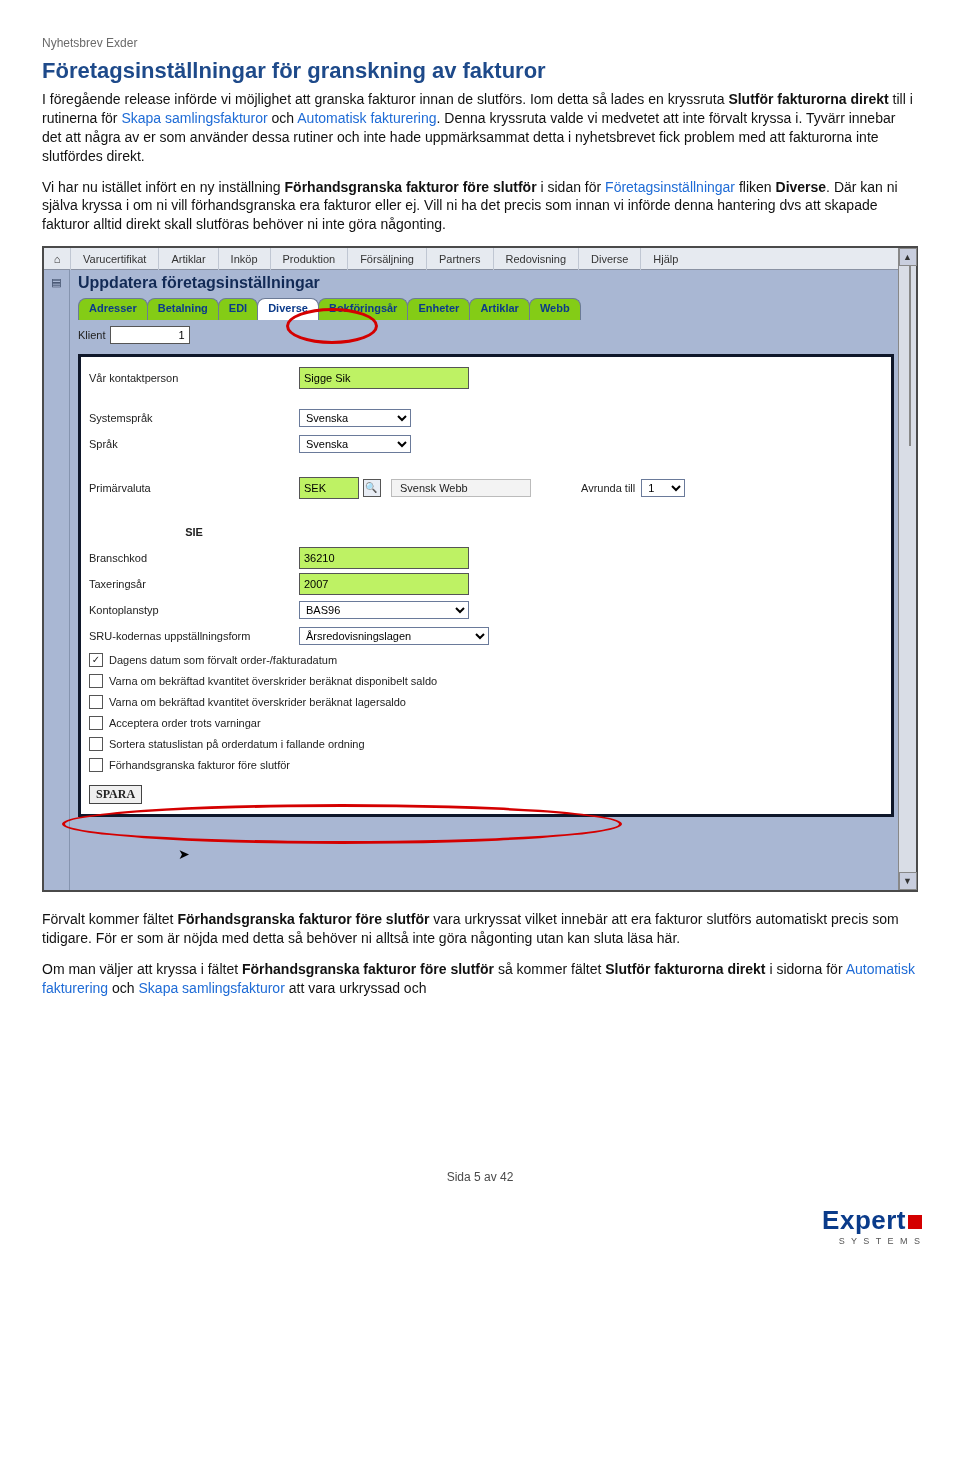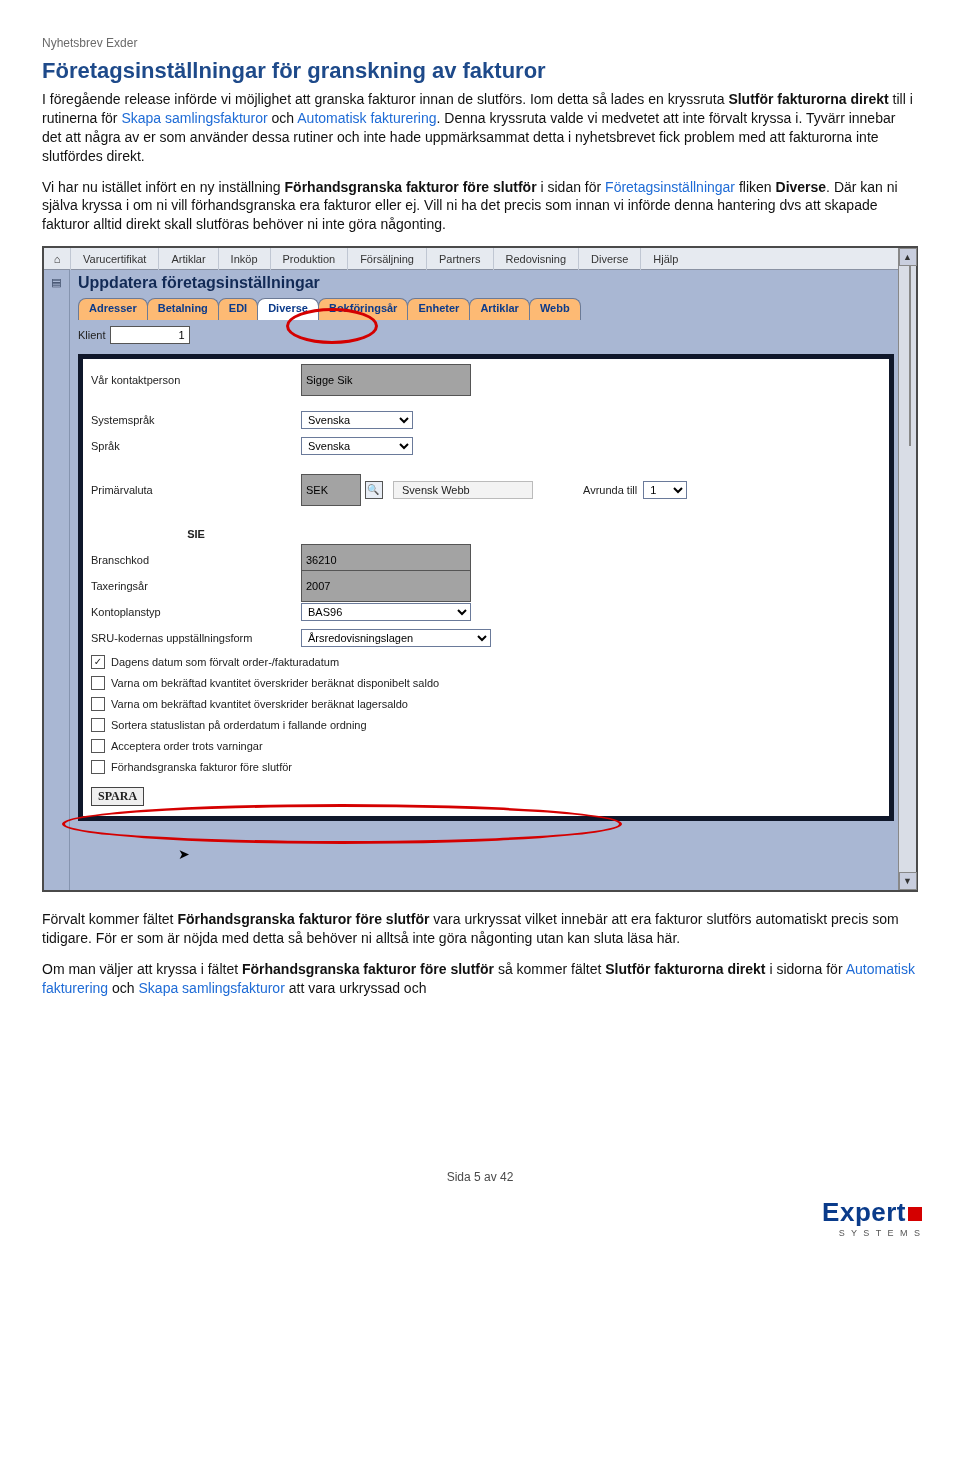--- a/index.html
+++ b/index.html
@@ -11,47 +11,47 @@
 .blue-link{color:#1e6bd6}
 .app{border:2px solid #4a4a4a;background:#a9b7d3;margin:8px 0 18px 0;position:relative}
 .app-menubar{background:#e6eaf0;display:flex;align-items:center;height:22px;font-size:11px;color:#333;border-bottom:1px solid #8a92a3}
 .home-icon-col{width:26px;display:flex;flex-direction:column;align-items:center;justify-content:center;height:22px}
 .menubar-item{padding:0 12px;border-left:1px solid #c0c7d3;height:22px;line-height:22px}
 .left-icon-col{width:26px;background:#a9b7d3;height:620px;position:absolute;left:0;top:22px;border-right:1px solid #8594af;text-align:center;padding-top:6px}
 .left-icon-col .glyph{font-size:11px;color:#2b3a55}
 .app-body{margin-left:26px;background:#a9b7d3;padding:0;position:relative;height:620px}
 .app-title{font-size:16px;font-weight:bold;color:#122a55;padding:4px 8px 6px 8px}
 .tab-row{display:flex;gap:0;padding-left:8px;position:relative;height:22px}
-.tab{font-size:11px;font-weight:bold;color:#0b3a8a;background:#fdba74;border:1px solid #6b7a96;border-bottom:none;border-radius:8px 8px 0 0;padding:3px 10px;margin-right:-1px;height:22px}
+.tab{font-size:11px;font-weight:bold;color:#0b3a8a;background:#84cc16;border:1px solid #6b7a96;border-bottom:none;border-radius:8px 8px 0 0;padding:3px 10px;margin-right:-1px;height:22px}
 .tab.active{background:#fff}
 .klient-row{background:#a9b7d3;padding:6px 8px 10px 8px;display:flex;align-items:center;gap:4px}
 .klient-row label{font-size:11px}
 .klient-input{width:80px;height:18px;font-size:11px;text-align:right;padding-right:4px;border:1px solid #555;background:#fff}
-.content-box{background:#fff;border:5px solid #0f172a;margin:0 22px 0 8px;padding:8px 8px 10px 8px}
+.content-box{background:#fff;border:3px solid #0f172a;margin:0 22px 0 8px;padding:8px 8px 10px 8px}
 .form-row{display:flex;align-items:center;height:26px;font-size:11px;color:#222}
 .form-row .lbl{width:210px}
-.tinput{border:1px solid #555;background:#a3a3a3;height:32px;font-size:11px;padding:0 4px;width:170px}
+.tinput{border:1px solid #555;background:#bef264;height:22px;font-size:11px;padding:0 4px;width:170px}
 .tselect{border:1px solid #6a7a9a;background:#fff;height:18px;font-size:11px;padding:0 2px;width:112px}
 .lookup-btn{width:18px;height:18px;border:1px solid #555;background:#e8edf5;font-size:10px;line-height:16px;text-align:center;margin:0 4px}
 .currency-label{font-size:11px;margin-left:6px;border:1px solid #bbb;padding:0 8px;height:18px;line-height:16px;width:140px;background:#f3f3f3}
 .avrunda-lbl{font-size:11px;margin-left:50px}
 .sie-hdr{font-weight:bold;font-size:11px;text-align:center;width:210px}
 .checklist-row{display:flex;align-items:center;height:21px;font-size:11px}
 .cbox{width:14px;height:14px;border:1px solid #555;margin:0 6px 0 0;background:#fff;display:inline-flex;align-items:center;justify-content:center;font-size:10px}
 .save-btn{display:inline-block;border:1px solid #444;background:#efefef;padding:1px 6px;font-weight:bold;font-family:'Times New Roman',serif;font-size:12px;margin-top:10px}
 .scrollbar{position:absolute;top:0;right:0;width:18px;height:642px;background:#d9dde6;border-left:1px solid #888;display:flex;flex-direction:column;align-items:center}
 .sb-arrow{height:18px;width:18px;background:#c9cede;border:1px solid #888;display:flex;align-items:center;justify-content:center;font-size:9px;color:#333}
 .sb-track{flex:1;position:relative}
 .sb-thumb{position:absolute;top:0;left:1px;right:1px;height:180px;background:#b5bed0;border:1px solid #888}
 .circle{position:absolute;border:3px solid #d40000;border-radius:50%;pointer-events:none}
 .circle-tab{width:92px;height:36px;left:216px;top:38px}
 .ellipse{position:absolute;border:3px solid #d40000;border-radius:50%;pointer-events:none;left:-8px;top:534px;width:560px;height:40px}
 .cursor{position:absolute;left:108px;top:576px;font-size:14px;color:#000;pointer-events:none}
 .footer{text-align:center;font-size:12px;color:#4a4a4a}
-.logo{position:absolute;right:38px;bottom:16px;text-align:right}
+.logo{position:absolute;right:38px;bottom:8px;text-align:right}
 .logo .brand{font-size:26px;font-weight:bold;color:#0a3b8a;letter-spacing:0.5px}
 .logo .brand .sq{display:inline-block;width:14px;height:14px;background:#d40000;vertical-align:middle;margin-left:2px}
 .logo .sub{font-size:9px;color:#555;letter-spacing:2px}
 </style>
 </head>
 <body>
 
 <div class="page">
   <div class="page-header">Nyhetsbrev Exder</div>
 
@@ -153,25 +153,25 @@
         <div class="checklist-row">
           <span class="cbox"></span>
           <span>Varna om bekräftad kvantitet överskrider beräknat disponibelt saldo</span>
         </div>
         <div class="checklist-row">
           <span class="cbox"></span>
           <span>Varna om bekräftad kvantitet överskrider beräknat lagersaldo</span>
         </div>
         <div class="checklist-row">
           <span class="cbox"></span>
+          <span>Acceptera order trots varningar</span>
+        </div>
+        <div class="checklist-row">
+          <span class="cbox"></span>
           <span>Sortera statuslistan på orderdatum i fallande ordning</span>
-        </div>
-        <div class="checklist-row">
-          <span class="cbox"></span>
-          <span>Acceptera order trots varningar</span>
         </div>
         <div class="checklist-row">
           <span class="cbox"></span>
           <span>Förhandsgranska fakturor före slutför</span>
         </div>
 
         <div class="save-btn">SPARA</div>
       </div>
 
       <div class="circle circle-tab"></div>

